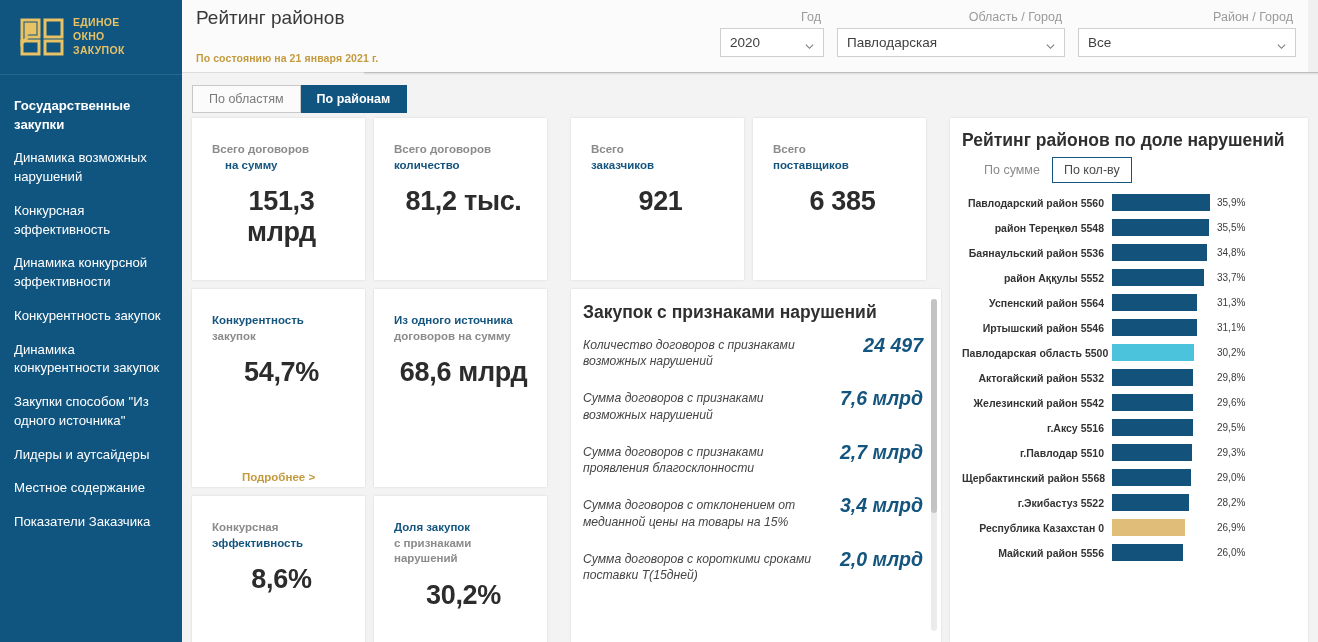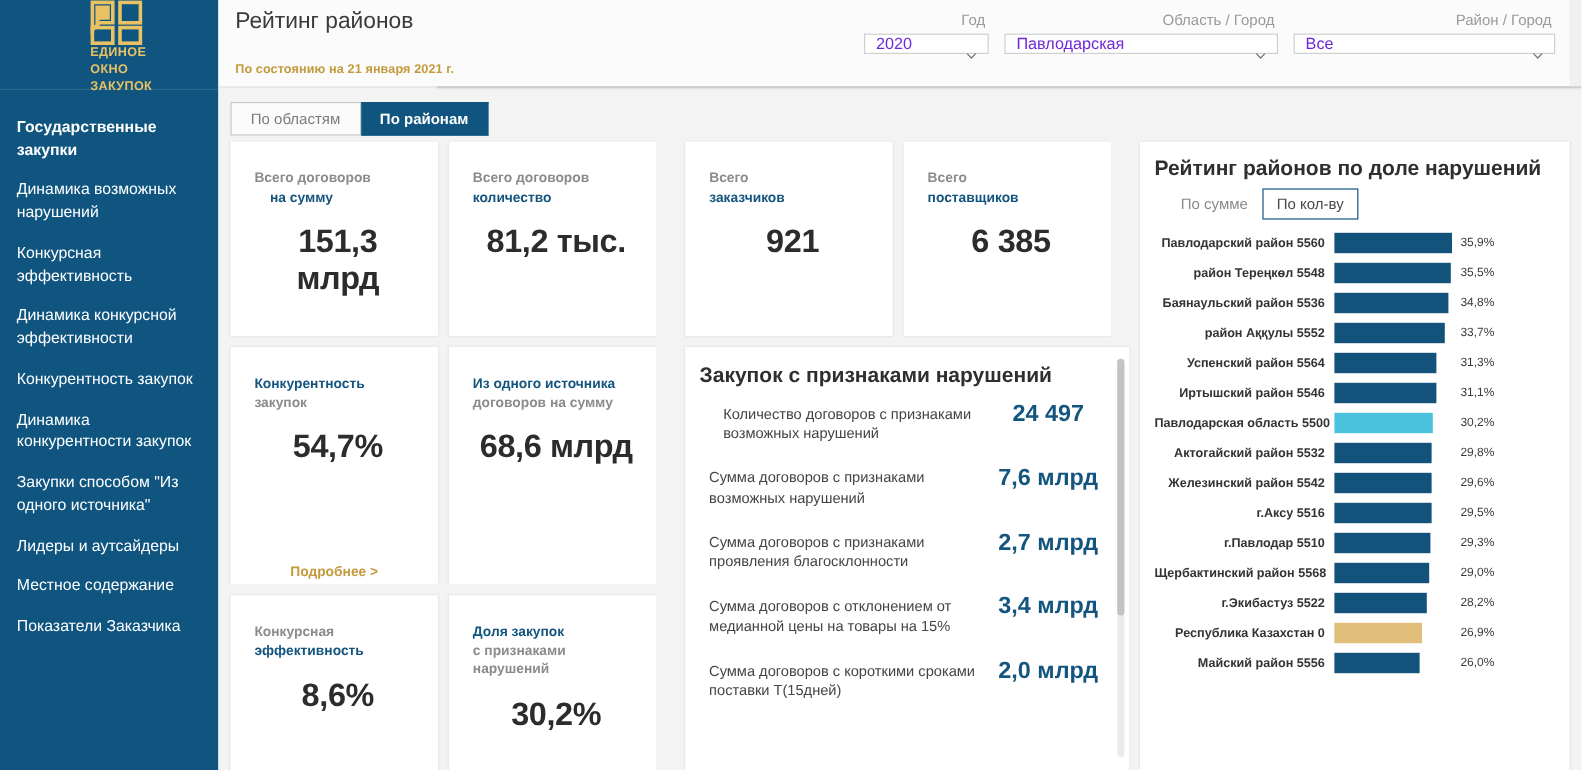--- a/index.html
+++ b/index.html
@@ -26,21 +26,20 @@
     background: #0f5580;
     position: relative;
     overflow: hidden;
   }
   .logo-area {
     height: 74px;
     display: flex;
     align-items: center;
     padding-left: 20px;
     background: #0f5580;
-    flex-direction: column;
   }
   .logo-mark {
     width: 44px; height: 38px;
     position: relative;
     margin-right: 9px;
     flex: none;
   }
   .logo-text {
     color: #e8c264;
     font-size: 10.5px;
@@ -113,26 +112,26 @@
     font-size: 12.5px;
     color: #9a9a9a;
     text-align: right;
     margin-bottom: 4px;
     padding-right: 3px;
   }
   .select-box {
     position: relative;
     border: 1px solid #cfcfcf;
     background: #ffffff;
-    height: 17px;
+    height: 29px;
     display: flex;
     align-items: center;
     padding: 0 28px 0 9px;
     font-size: 13.5px;
-    color: #6d28d9;
+    color: #404040;
     cursor: pointer;
     white-space: nowrap;
   }
   .select-box .chev {
     position: absolute;
     right: 9px; top: 10px;
     width: 9px; height: 9px;
   }
   .sb-year   { width: 104px; }
   .sb-region { width: 228px; }
@@ -254,23 +253,24 @@
     padding: 0 14px 0 12px;
     line-height: 1.2;
   }
   .viol-list {
     margin-top: 14px;
     padding: 0 18px 0 12px;
   }
   .viol-item {
     display: flex;
     align-items: flex-start;
-    justify-content: center;
+    justify-content: space-between;
     margin-bottom: 21px;
     gap: 9px;
+    font-style: italic;
   }
   .viol-label {
     font-size: 12.2px;
     color: #454545;
     line-height: 1.33;
     max-width: 232px;
   }
   .viol-value {
     font-size: 19.5px;
     font-weight: bold;

